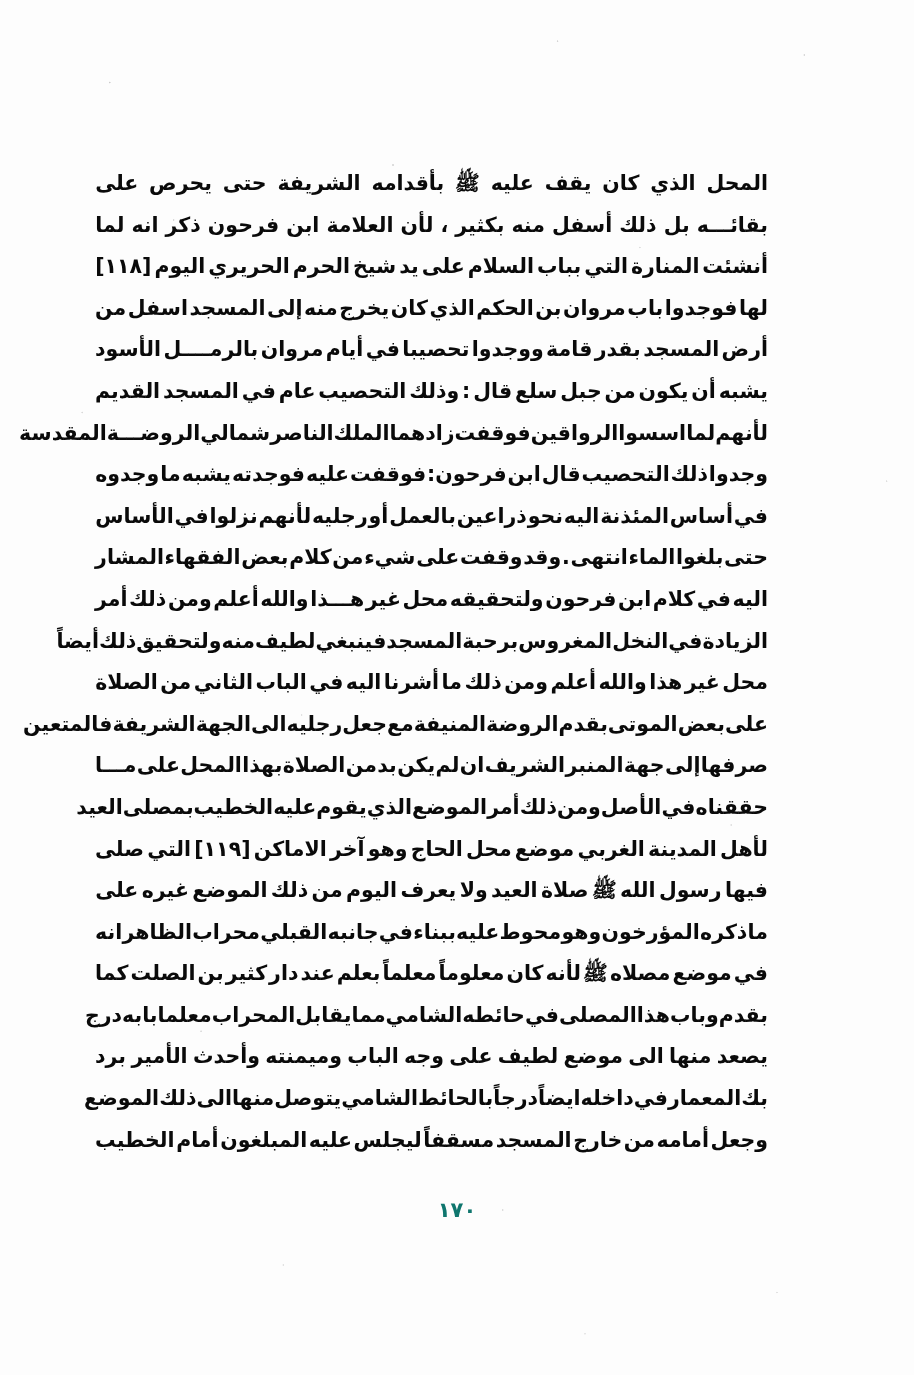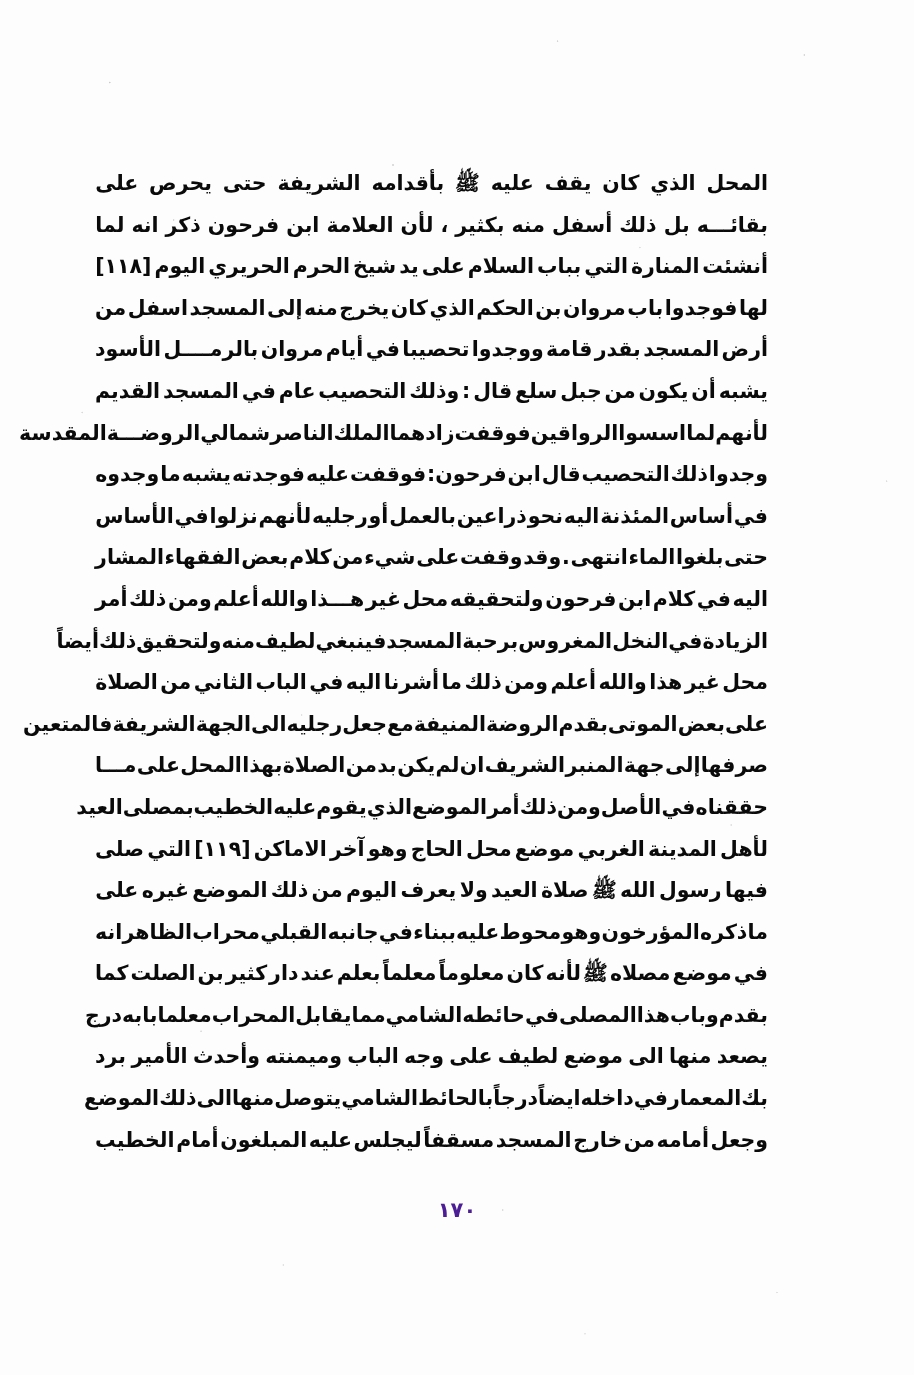--- a/index.html
+++ b/index.html
@@ -87,21 +87,21 @@
 
   .page-number {
     position: absolute;
     top: 1198px;
     left: 0;
     right: 0;
     text-align: center;
     font-family: "DejaVu Sans", sans-serif;
     font-size: 21px;
     font-weight: 700;
-    color: #4c1d95;
+    color: #0f766e;
     direction: rtl;
     letter-spacing: 1px;
   }
 </style>
 </head>
 <body>
 
 <div class="page">
 
   <div class="scan-noise"></div>

